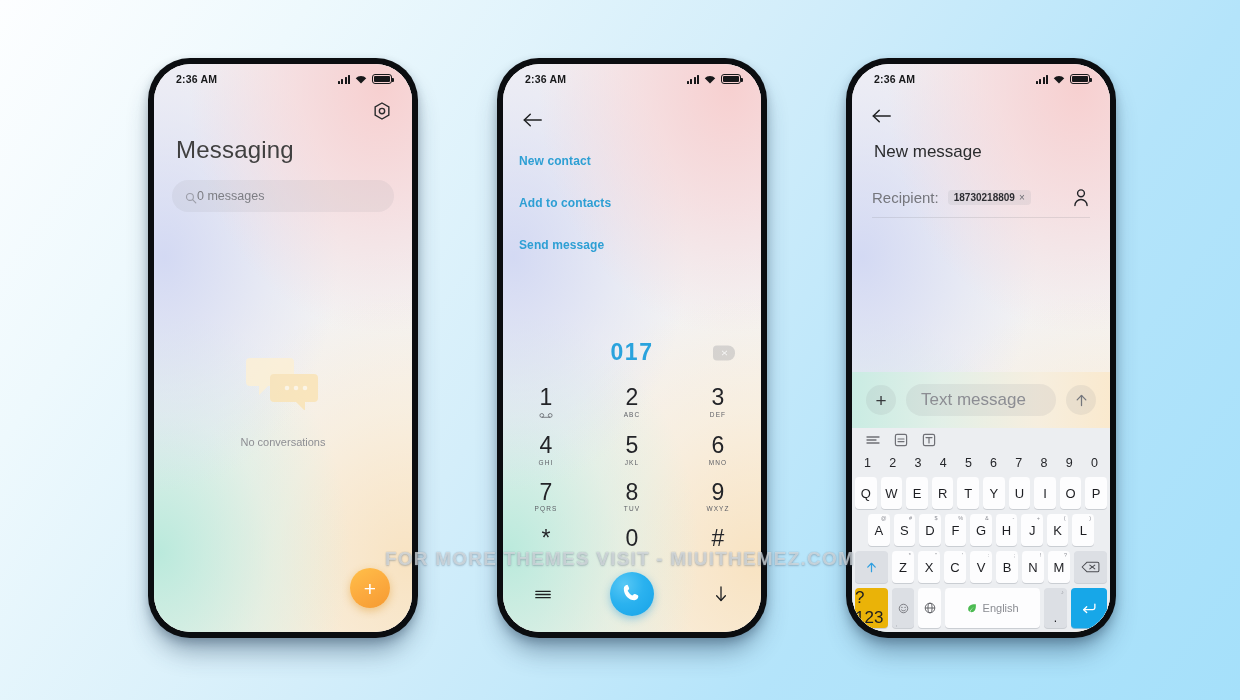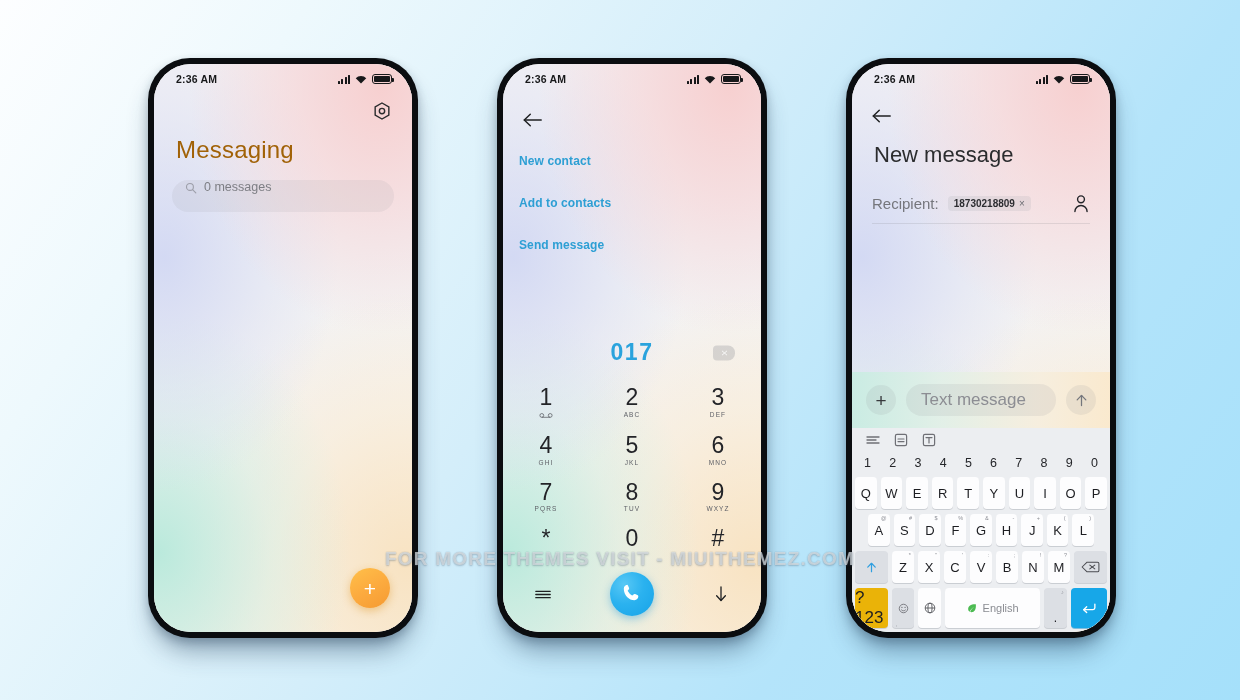--- a/index.html
+++ b/index.html
@@ -65,28 +65,28 @@
     content:""; position:absolute; right:-3px; top:3px; width:1.6px; height:4px;
     background:#17181a; border-radius:0 1px 1px 0;
   }
   .batt span { display:block; height:100%; width:100%; background:#17181a; border-radius:1px; }
 
   
   .p1-topbar { position: relative; z-index: 3; height: 34px; display:flex; justify-content:flex-end; align-items:center; padding-right: 20px;}
   .gear-ico { width: 20px; height: 20px; cursor:pointer; }
   .p1-title {
     position: relative; z-index: 3;
-    font-size: 24px; color: #a16207; font-weight: 400;
+    font-size: 24px; color: #404040; font-weight: 400;
     padding: 8px 0 0 22px; letter-spacing: .2px;
   }
   .searchbar {
     position: relative; z-index: 3;
     margin: 16px 18px 0 18px; height: 32px; border-radius: 16px;
     background: rgba(155,155,160,.13);
-    display: flex; gap: 7px; padding: 0 13px;
+    display: flex; align-items: center; padding: 0 13px;
   }
   .searchbar .sico { width: 12px; height: 12px; opacity: .55; }
   .searchbar .stext { font-size: 12.5px; color: #7d7e84; }
   .empty-wrap {
     position: absolute; z-index: 3; left: 0; right: 0; top: 290px;
     display: flex; flex-direction: column; align-items: center;
   }
   .bubbles { width: 74px; height: 56px; position: relative; opacity: .82; }
   .empty-text { margin-top: 26px; font-size: 11px; color: #8d8e93; }
   .fab {
@@ -138,21 +138,21 @@
   .p2-bottom .icobtn { width: 24px; height: 24px; display:flex; align-items:center; justify-content:center; }
   .callbtn {
     width: 44px; height: 44px; border-radius: 50%;
     background: radial-gradient(circle at 32% 28%, #58c8f5 0%, #2bb2ef 45%, #16a3e8 100%);
     box-shadow: 0 3px 8px rgba(30,150,215,.42);
     display: flex; align-items: center; justify-content: center;
   }
 
   
   .p3-appbar { position: relative; z-index: 3; height: 36px; display:flex; align-items:center; padding: 0 20px; margin-top: 4px;}
-  .p3-title { position: relative; z-index: 3; font-size: 22px; color: #2b2c2e; padding: 8px 0 0 22px; }
+  .p3-title { position: relative; z-index: 3; font-size: 17px; color: #2b2c2e; padding: 8px 0 0 22px; }
   .recipient {
     position: relative; z-index: 3; margin: 26px 20px 0 20px;
     display: flex; align-items: center; gap: 9px;
     border-bottom: 1px solid rgba(120,122,130,.18); padding-bottom: 10px;
   }
   .recipient .lbl { font-size: 15px; color: #75767c; }
   .chip {
     background: rgba(150,152,158,.15); border-radius: 4px; padding: 2px 6px 2.5px;
     font-size: 10px; font-weight: bold; color: #2c2d31; display: flex; align-items: center; gap: 4px;
   }
@@ -265,20 +265,32 @@
     <div class="searchbar">
       <span class="sico">
         <svg viewBox="0 0 16 16" width="12" height="12">
           <circle cx="6.6" cy="6.6" r="4.6" fill="none" stroke="#6f7076" stroke-width="1.5"></circle>
           <line x1="10.1" y1="10.1" x2="14.4" y2="14.4" stroke="#6f7076" stroke-width="1.5" stroke-linecap="round"></line>
         </svg>
       </span>
       <span class="stext">0 messages</span>
     </div>
 
+    <div class="empty-wrap">
+      <span class="bubbles">
+        <svg viewBox="0 0 74 56" width="74" height="56">
+          <path d="M4 4 h40 a4 4 0 0 1 4 4 v20 a4 4 0 0 1 -4 4 h-22 l-9 9 v-9 h-9 a4 4 0 0 1 -4 -4 v-20 a4 4 0 0 1 4 -4 z" fill="#fdf0d4"></path>
+          <path d="M28 20 h40 a4 4 0 0 1 4 4 v20 a4 4 0 0 1 -4 4 h-9 v9 l-9 -9 h-22 a4 4 0 0 1 -4 -4 v-20 a4 4 0 0 1 4 -4 z" fill="#fae3b4"></path>
+          <circle cx="41" cy="34" r="2.3" fill="#fdf6e6"></circle>
+          <circle cx="50" cy="34" r="2.3" fill="#fdf6e6"></circle>
+          <circle cx="59" cy="34" r="2.3" fill="#fdf6e6"></circle>
+        </svg>
+      </span>
+      <span class="empty-text">No conversations</span>
+    </div>
 
     <div class="fab">+</div>
   </div>
 </div>
 
 <div class="phone p2">
   <div class="screen">
     <div class="wall"></div>
 
     <div class="statusbar">

